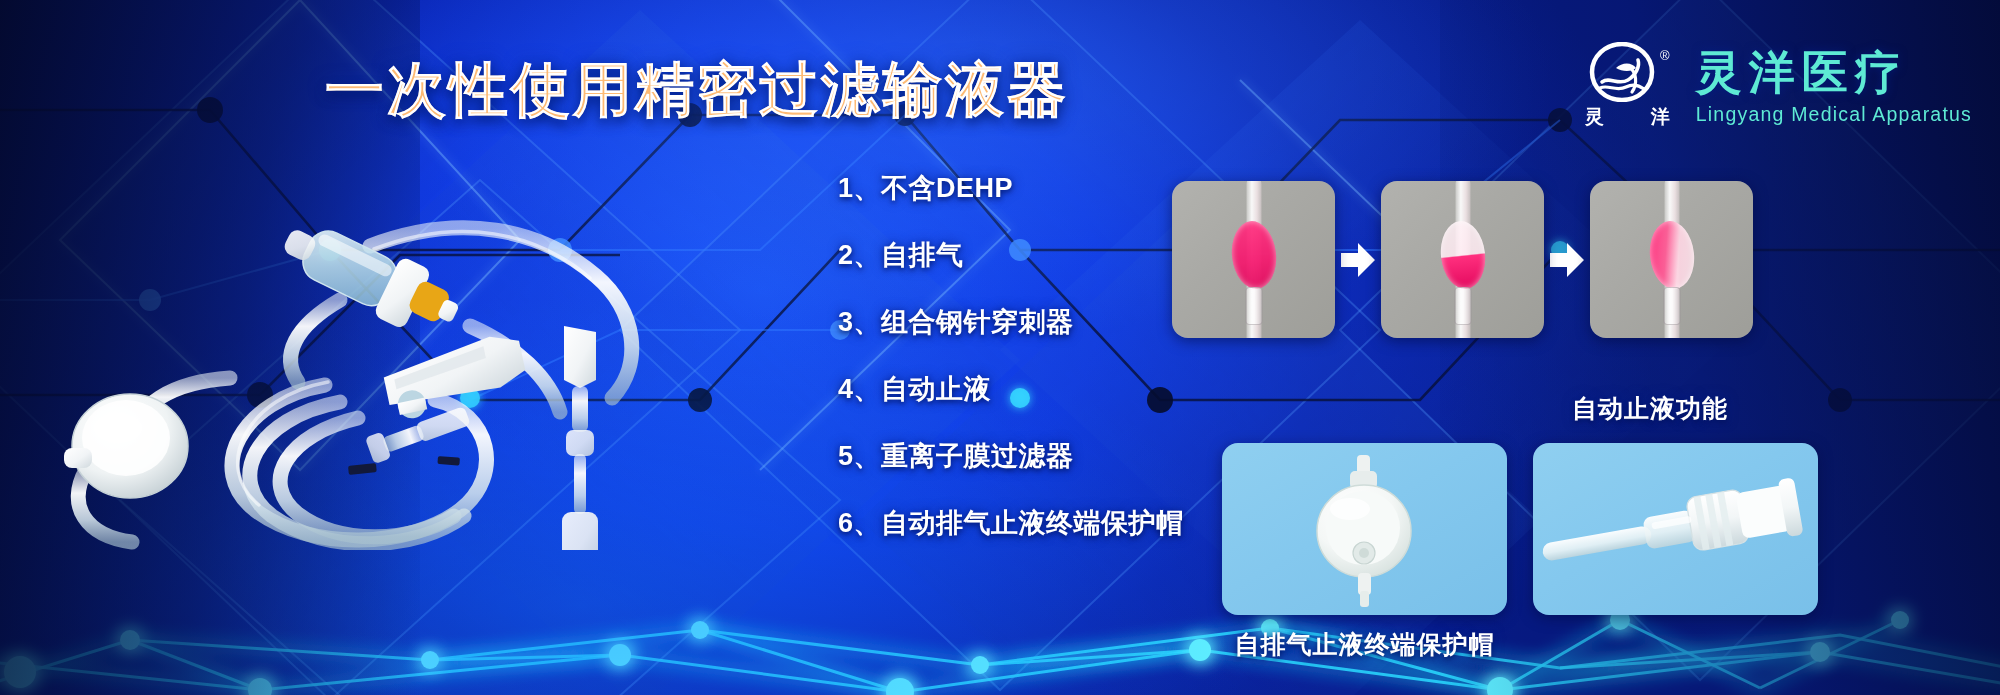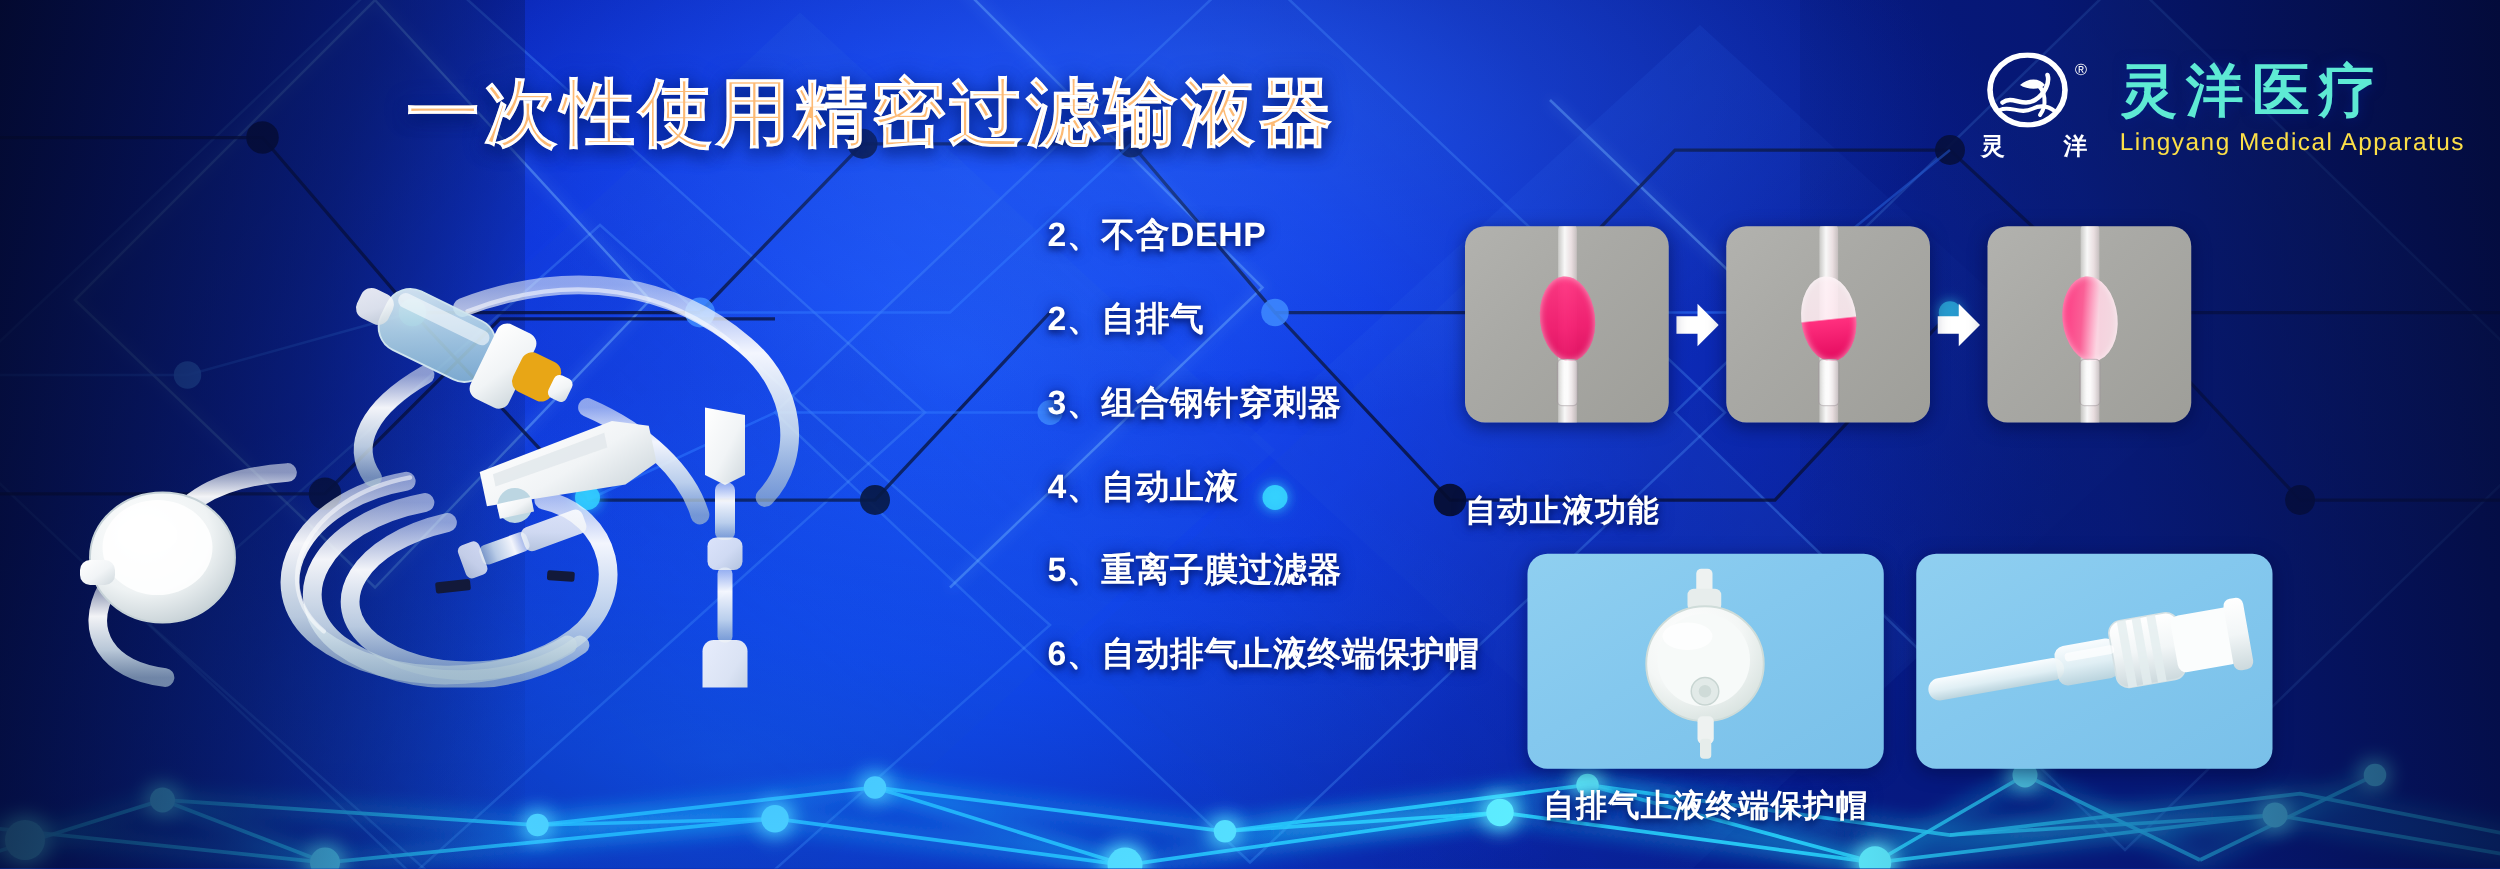--- a/index.html
+++ b/index.html
@@ -53,21 +53,21 @@
   .brand-mark .mark-cn {
     margin-top:2px; display:flex; justify-content:space-between;
     color:#fff; font-size:19px; font-weight:bold; padding:0 3px; letter-spacing:1px;
   }
   .brand-text { padding-top:2px; }
   .brand-cn {
     color:#5eead4; font-size:46px; line-height:56px; font-weight:bold; letter-spacing:7px;
     text-shadow:0 0 10px rgba(0,30,140,.7);
   }
   .brand-en {
-    color:#fde047; font-size:19.5px; line-height:26px; letter-spacing:1.2px;
+    color:#5eead4; font-size:19.5px; line-height:26px; letter-spacing:1.2px;
     text-align:center; margin-top:1px; font-weight:500;
   }
 
   
   .features { position:absolute; left:838px; top:172px; width:330px; }
   .feat {
     color:#ffffff; font-size:27px; line-height:32px; font-weight:bold;
     letter-spacing:.5px; margin-bottom:35px; white-space:nowrap;
     text-shadow:0 0 12px rgba(0,30,140,.9), 0 2px 5px rgba(0,10,60,.7);
   }
@@ -78,21 +78,21 @@
 
   
   .seq-row { position:absolute; left:1172px; top:181px; display:flex; align-items:center; }
   .seq-card {
     width:163px; height:157px; border-radius:16px; overflow:hidden; position:relative;
     background:linear-gradient(135deg,#b2b2ae 0%,#a9a9a5 40%,#9e9e99 100%);
     box-shadow:0 3px 14px rgba(0,10,60,.55);
   }
   .seq-arrow { width:46px; display:flex; justify-content:center; align-items:center; }
   .seq-caption {
-    position:absolute; left:1172px; top:392px; width:556px; text-align:left;
+    position:absolute; left:1172px; top:392px; width:556px; text-align:right;
     color:#fff; font-size:25px; font-weight:bold; letter-spacing:1px;
     text-shadow:0 0 12px rgba(0,30,140,.9), 0 2px 5px rgba(0,10,60,.7);
   }
 
   .panel-row { position:absolute; left:1222px; top:443px; display:flex; gap:26px; }
   .panel-card {
     width:285px; height:172px; border-radius:16px; position:relative; overflow:hidden;
     background:linear-gradient(150deg,#8fcff0 0%,#84c8ee 45%,#79c0e9 100%);
     box-shadow:0 3px 14px rgba(0,10,60,.5);
   }
@@ -355,21 +355,21 @@
         <span>洋</span>
       </div>
     </div>
     <div class="brand-text">
       <div class="brand-cn">灵洋医疗</div>
       <div class="brand-en">Lingyang Medical Apparatus</div>
     </div>
   </div>
 
   <div class="features">
-    <div class="feat">2、不含DEHP</div>
+    <div class="feat">1、不含DEHP</div>
     <div class="feat">2、自排气</div>
     <div class="feat">3、组合钢针穿刺器</div>
     <div class="feat">4、自动止液</div>
     <div class="feat">5、重离子膜过滤器</div>
     <div class="feat">6、自动排气止液终端保护帽</div>
   </div>
 
   <div class="seq-row">
 
     <div class="seq-card">

